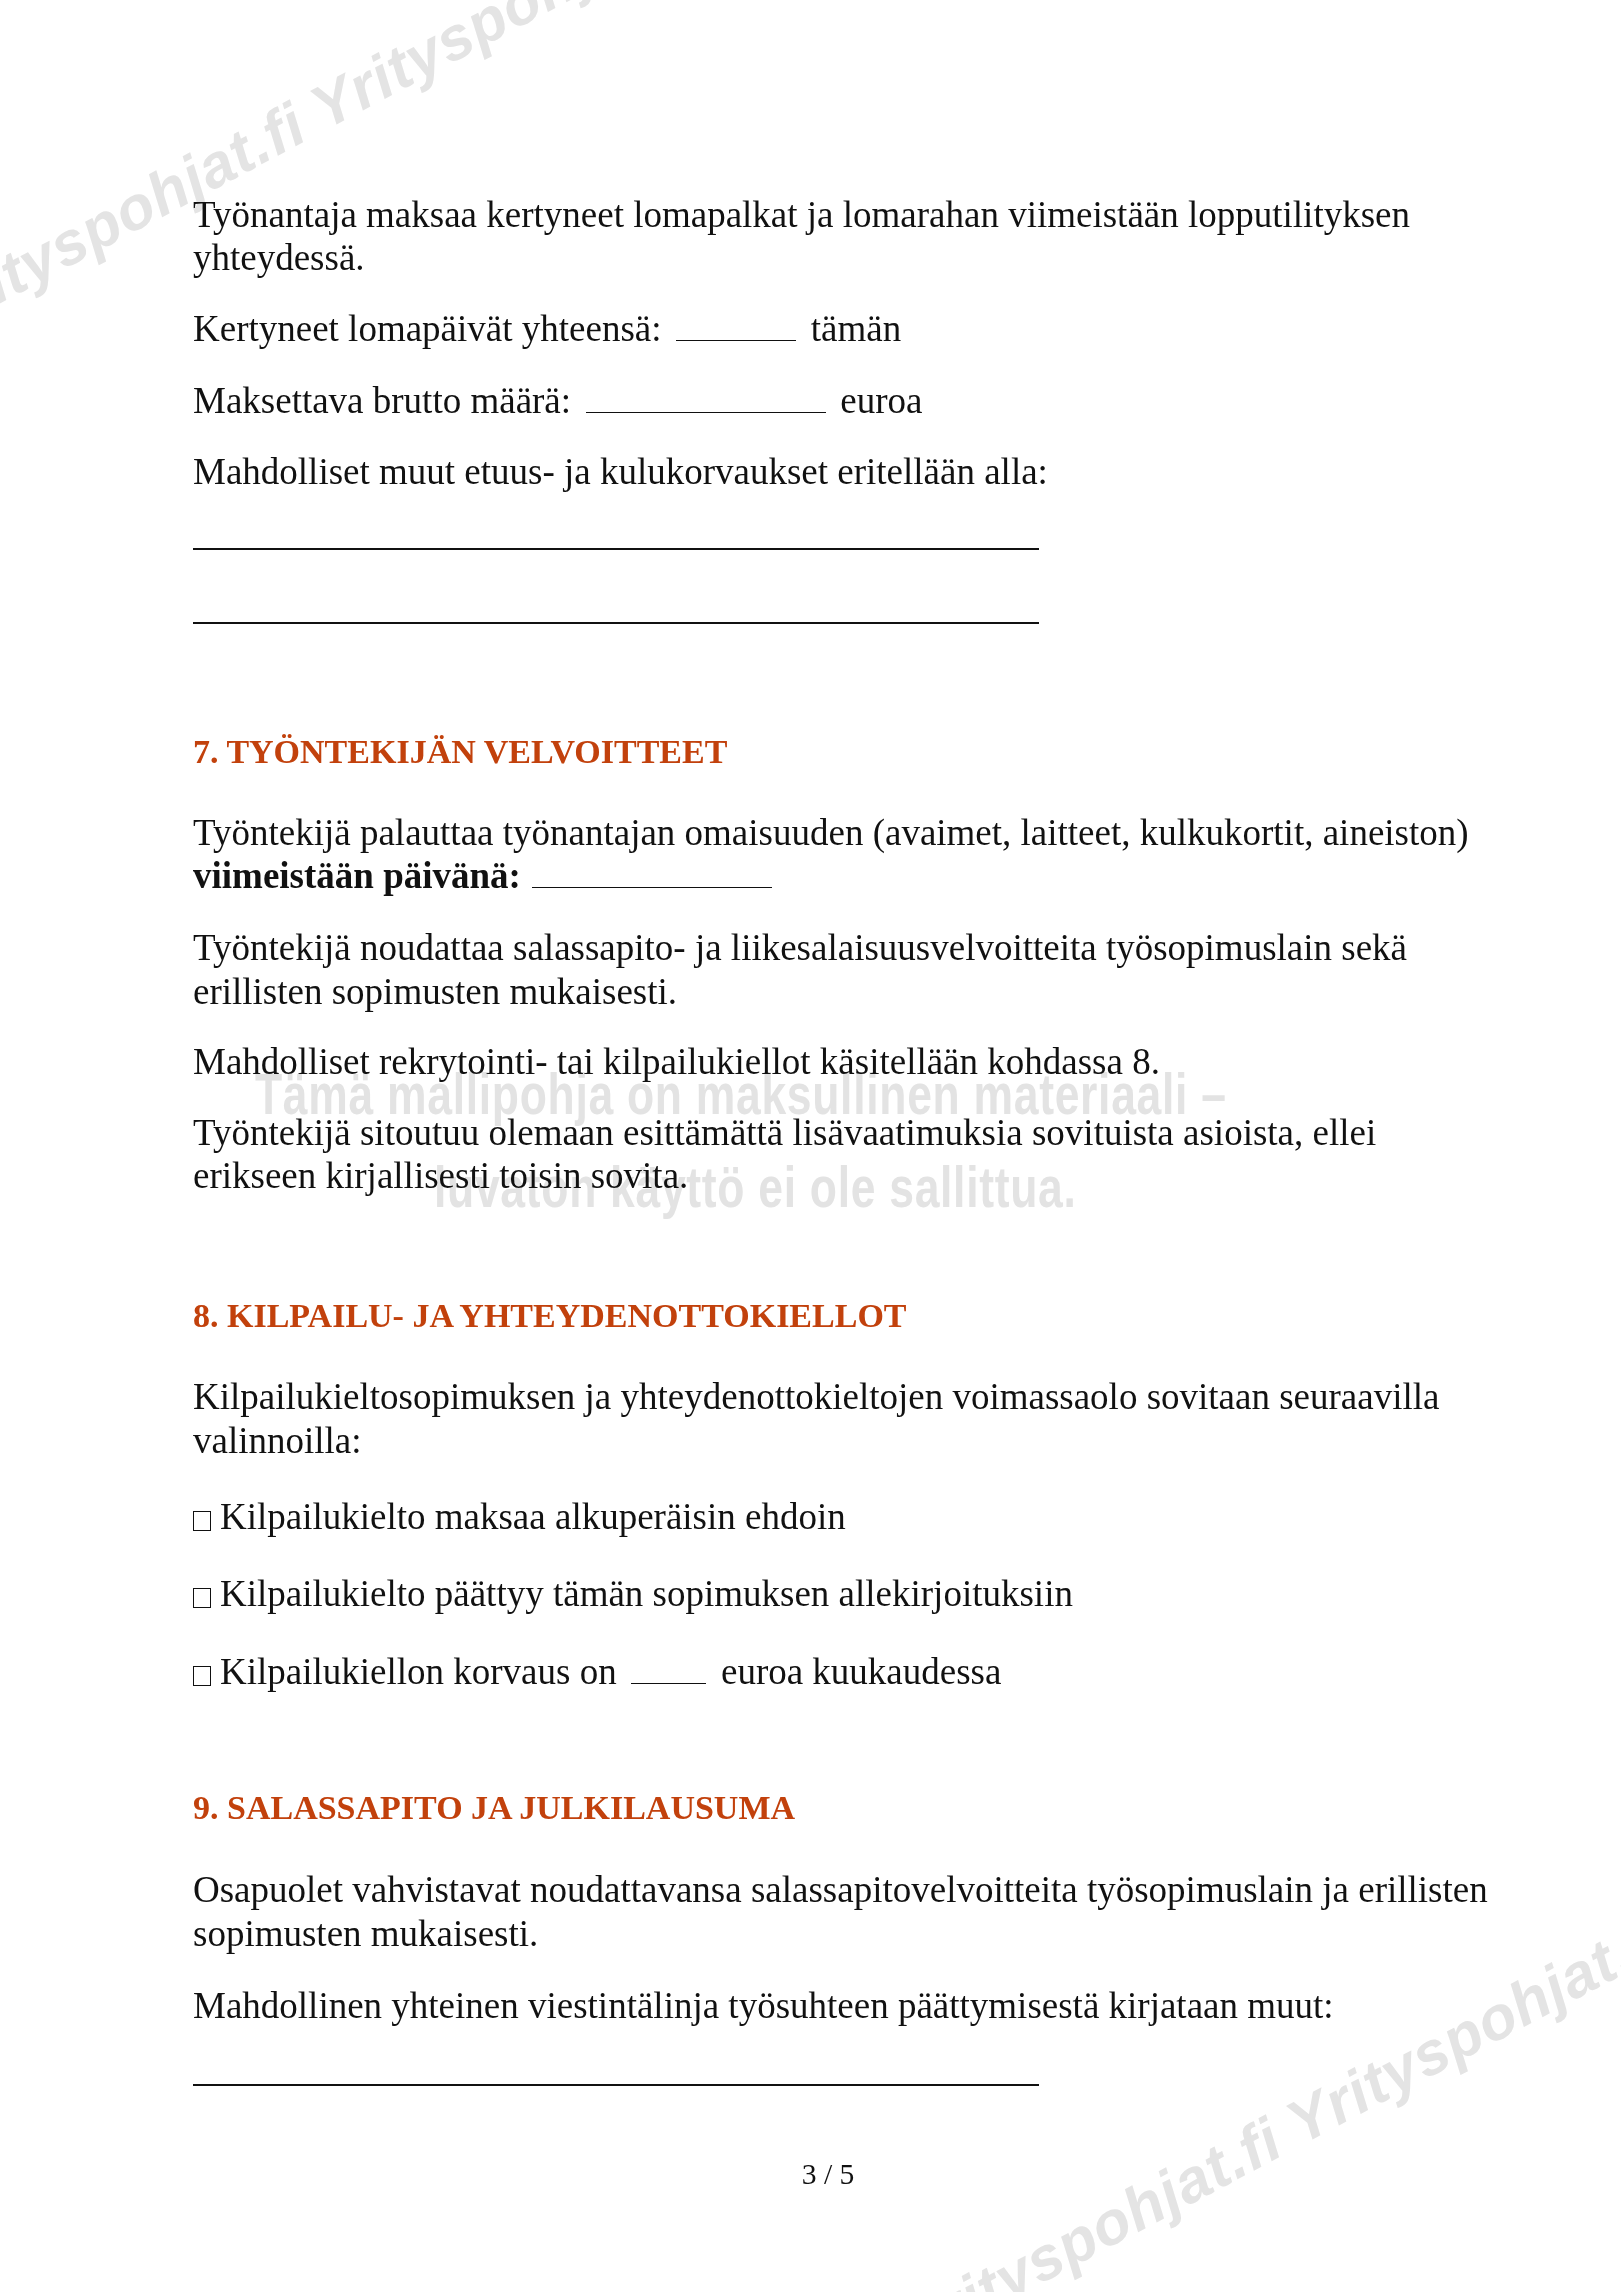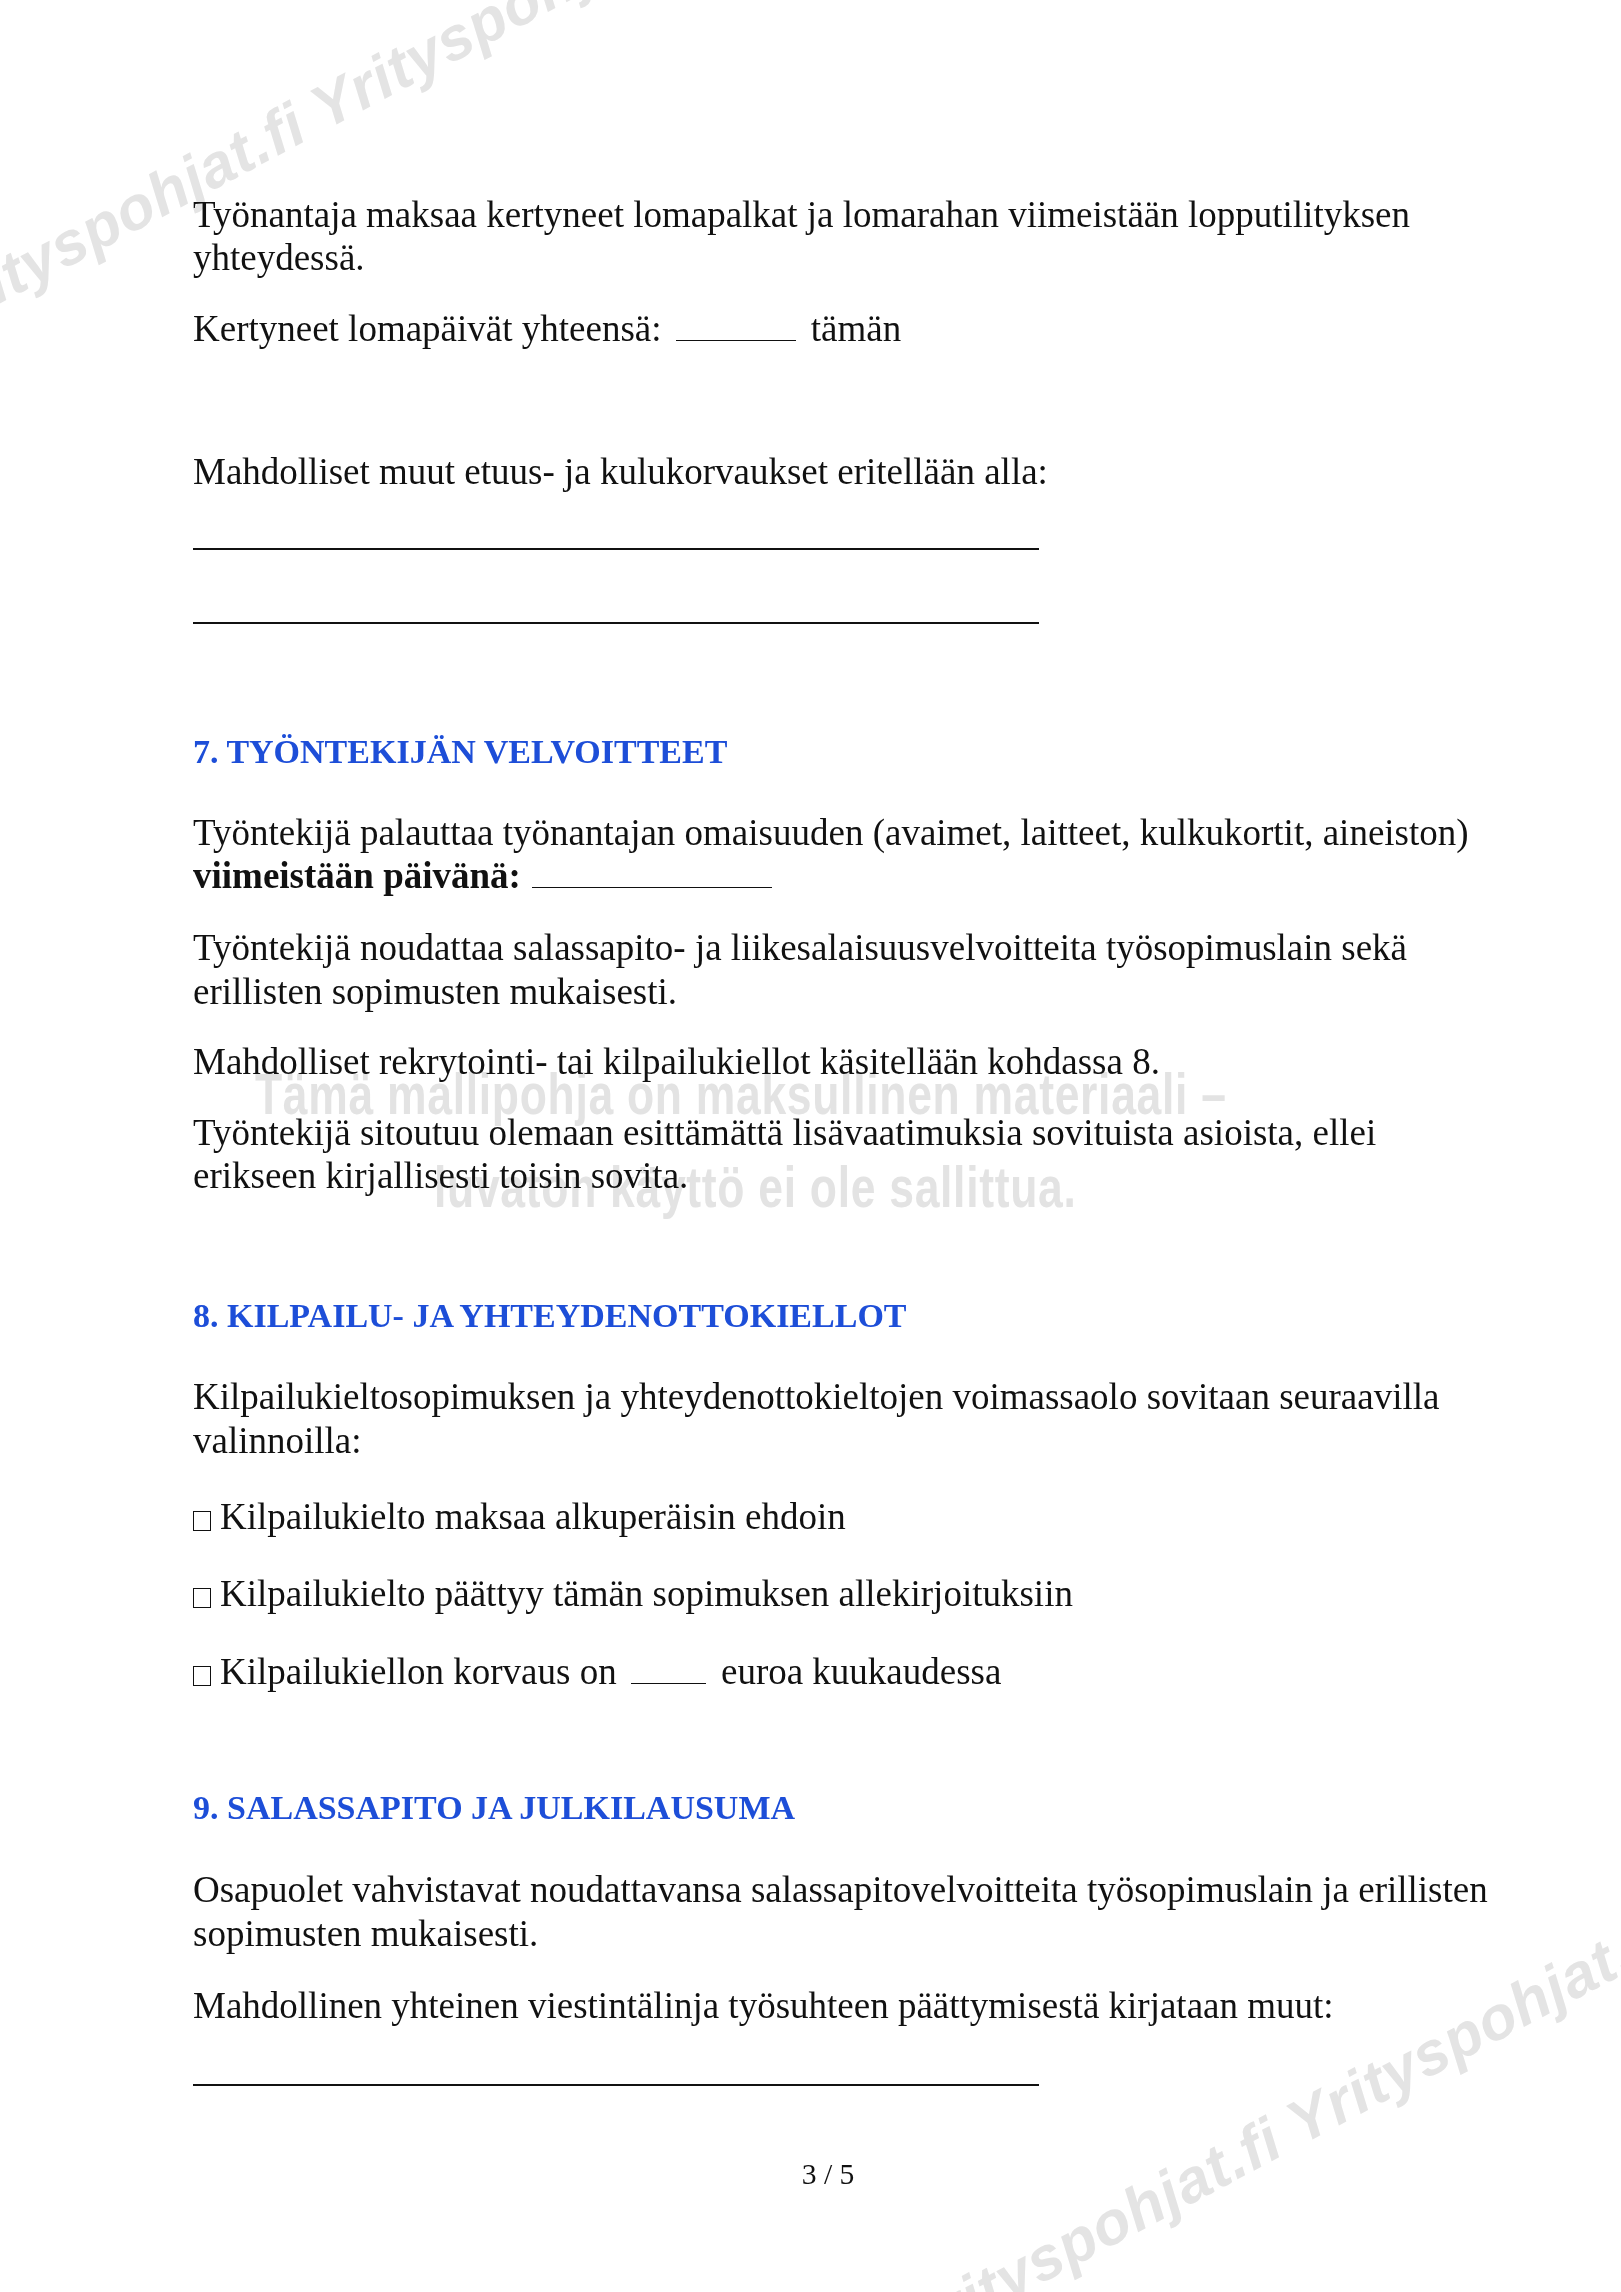--- a/index.html
+++ b/index.html
@@ -10,21 +10,21 @@
     
     .wm-diag { position: absolute; font-family: "Liberation Sans", sans-serif; font-weight: bold;
                font-style: italic; color: #e4e4e4; font-size: 61px; white-space: nowrap;
                transform-origin: left bottom; letter-spacing: 0.9px; z-index: 0; }
     .wm-center { position: absolute; font-family: "Liberation Sans", sans-serif; font-weight: bold;
                  color: #e3e3e3; font-size: 57px; white-space: nowrap; z-index: 0;
                  transform: scaleX(0.78); transform-origin: left top; letter-spacing: 0.9px; }
 
     .line { position: absolute; left: 193px; font-size: 37px; line-height: 43px; white-space: nowrap;
             z-index: 1; font-family: "Liberation Serif", "DejaVu Serif", serif; color: #111; }
-    .heading { position: absolute; left: 193px; font-size: 34px; font-weight: bold; color: #1d4ed8;
+    .heading { position: absolute; left: 193px; font-size: 34px; font-weight: bold; color: #c2410c;
                white-space: nowrap; z-index: 1; font-family: "Liberation Serif", "DejaVu Serif", serif; }
     .blank { display: inline-block; border-bottom: 1.8px solid #111; vertical-align: baseline;
              height: 0.9px; margin: 0 5.4px; }
     .rule { position: absolute; left: 193px; height: 0; border-bottom: 2.2px solid #111; z-index: 1; }
     .cb { display: inline-block; width: 18px; height: 19.7px; border: 1.8px solid #111; margin-right: 9px;
           vertical-align: -1.8px; box-sizing: border-box; }
     .pagenum { position: absolute; left: 0; width: 1622px; text-align: center; font-size: 29.6px;
                z-index: 1; font-family: "Liberation Serif", "DejaVu Serif", serif; padding-left: 17px; }
   </style>
 </head>
@@ -44,20 +44,25 @@
   <div class="line" style="top:236px;">
     <span>yhteydessä.</span>
   </div>
 
   <div class="line" style="top:307px;">
     <span>Kertyneet lomapäivät yhteensä:</span>
     <span class="blank" style="width:120px;"></span>
     <span>tämän</span>
   </div>
 
+  <div class="line" style="top:379px;">
+    <span>Maksettava brutto määrä:</span>
+    <span class="blank" style="width:240px;"></span>
+    <span>euroa</span>
+  </div>
 
   <div class="line" style="top:450px;">
     <span>Mahdolliset muut etuus- ja kulukorvaukset eritellään alla:</span>
   </div>
   <div class="rule" style="top:548px; width:846px;"></div>
   <div class="rule" style="top:622px; width:846px;"></div>
 
   <div class="heading" style="top:733px;">7. TYÖNTEKIJÄN VELVOITTEET</div>
 
   <div class="line" style="top:811px;">

